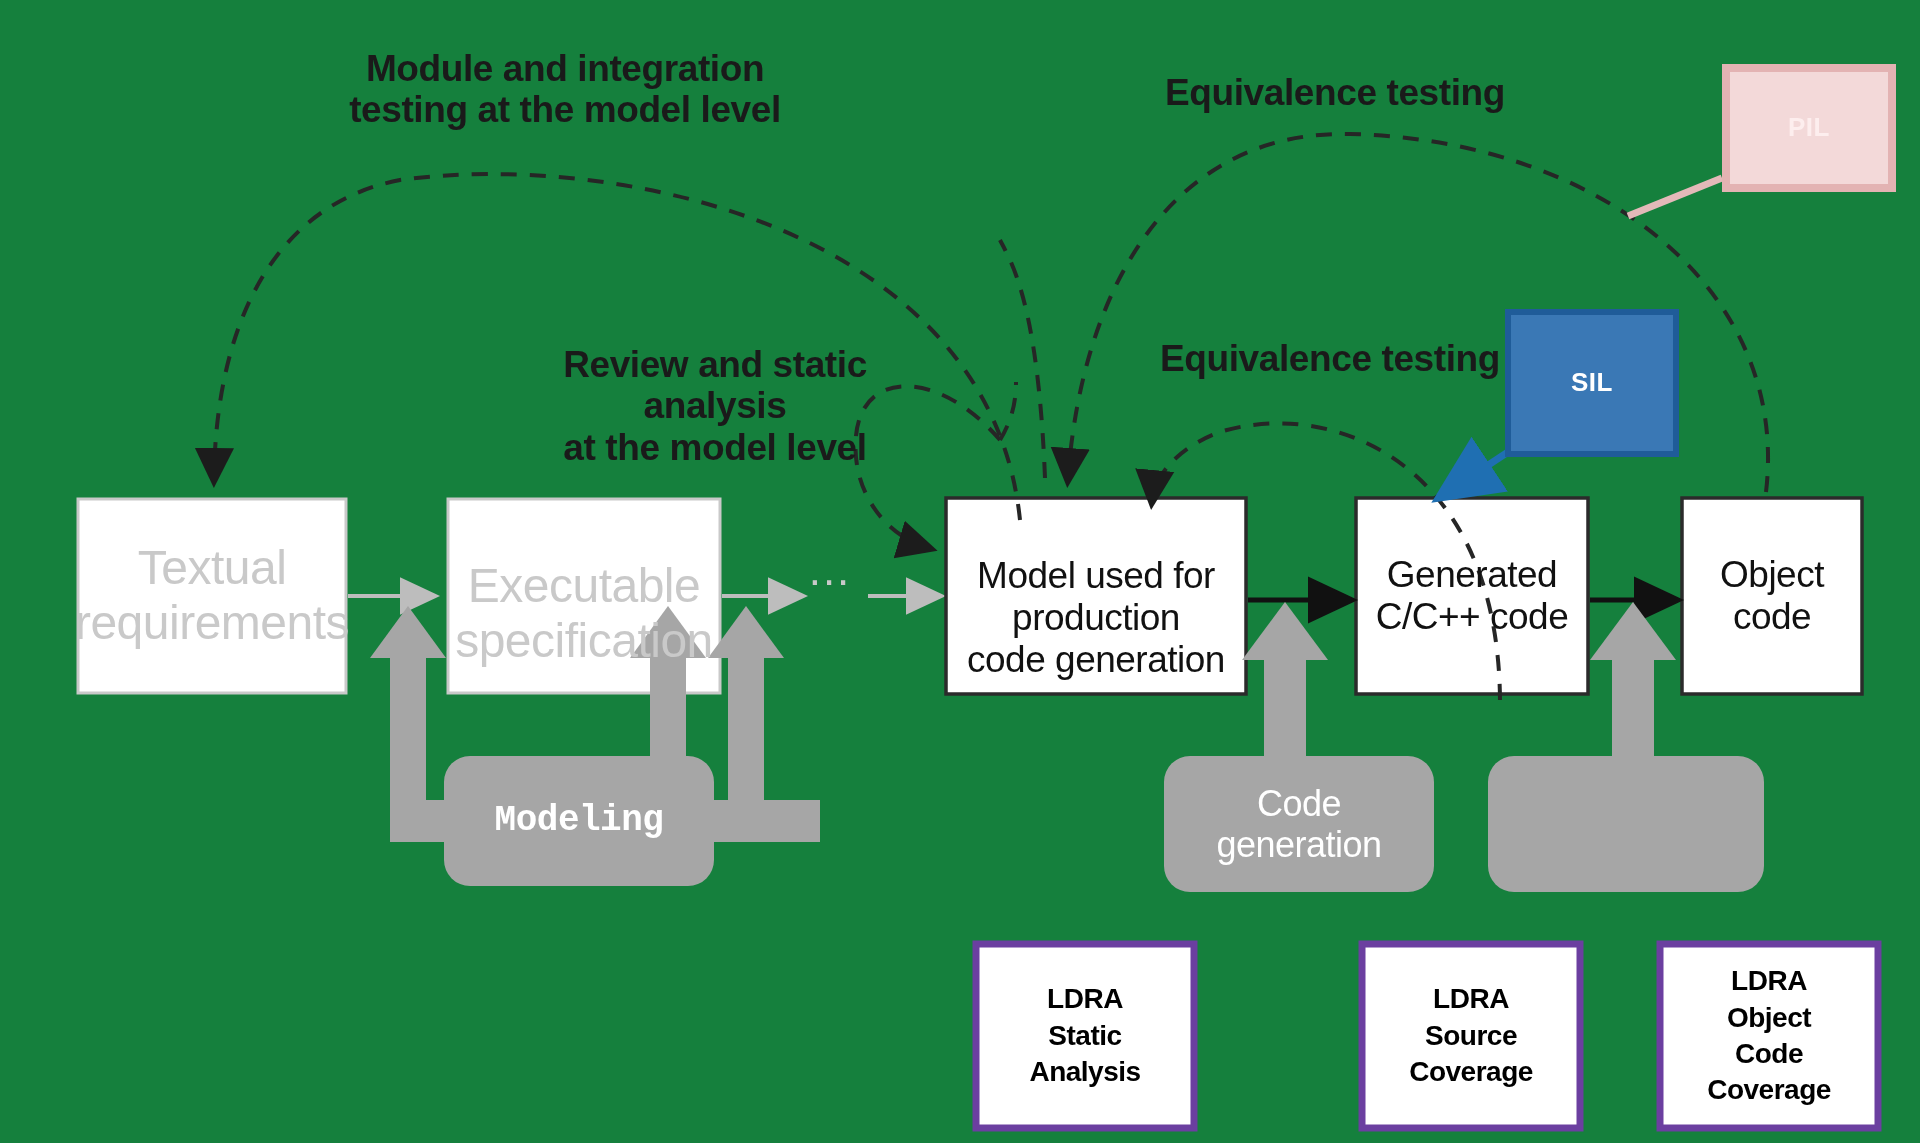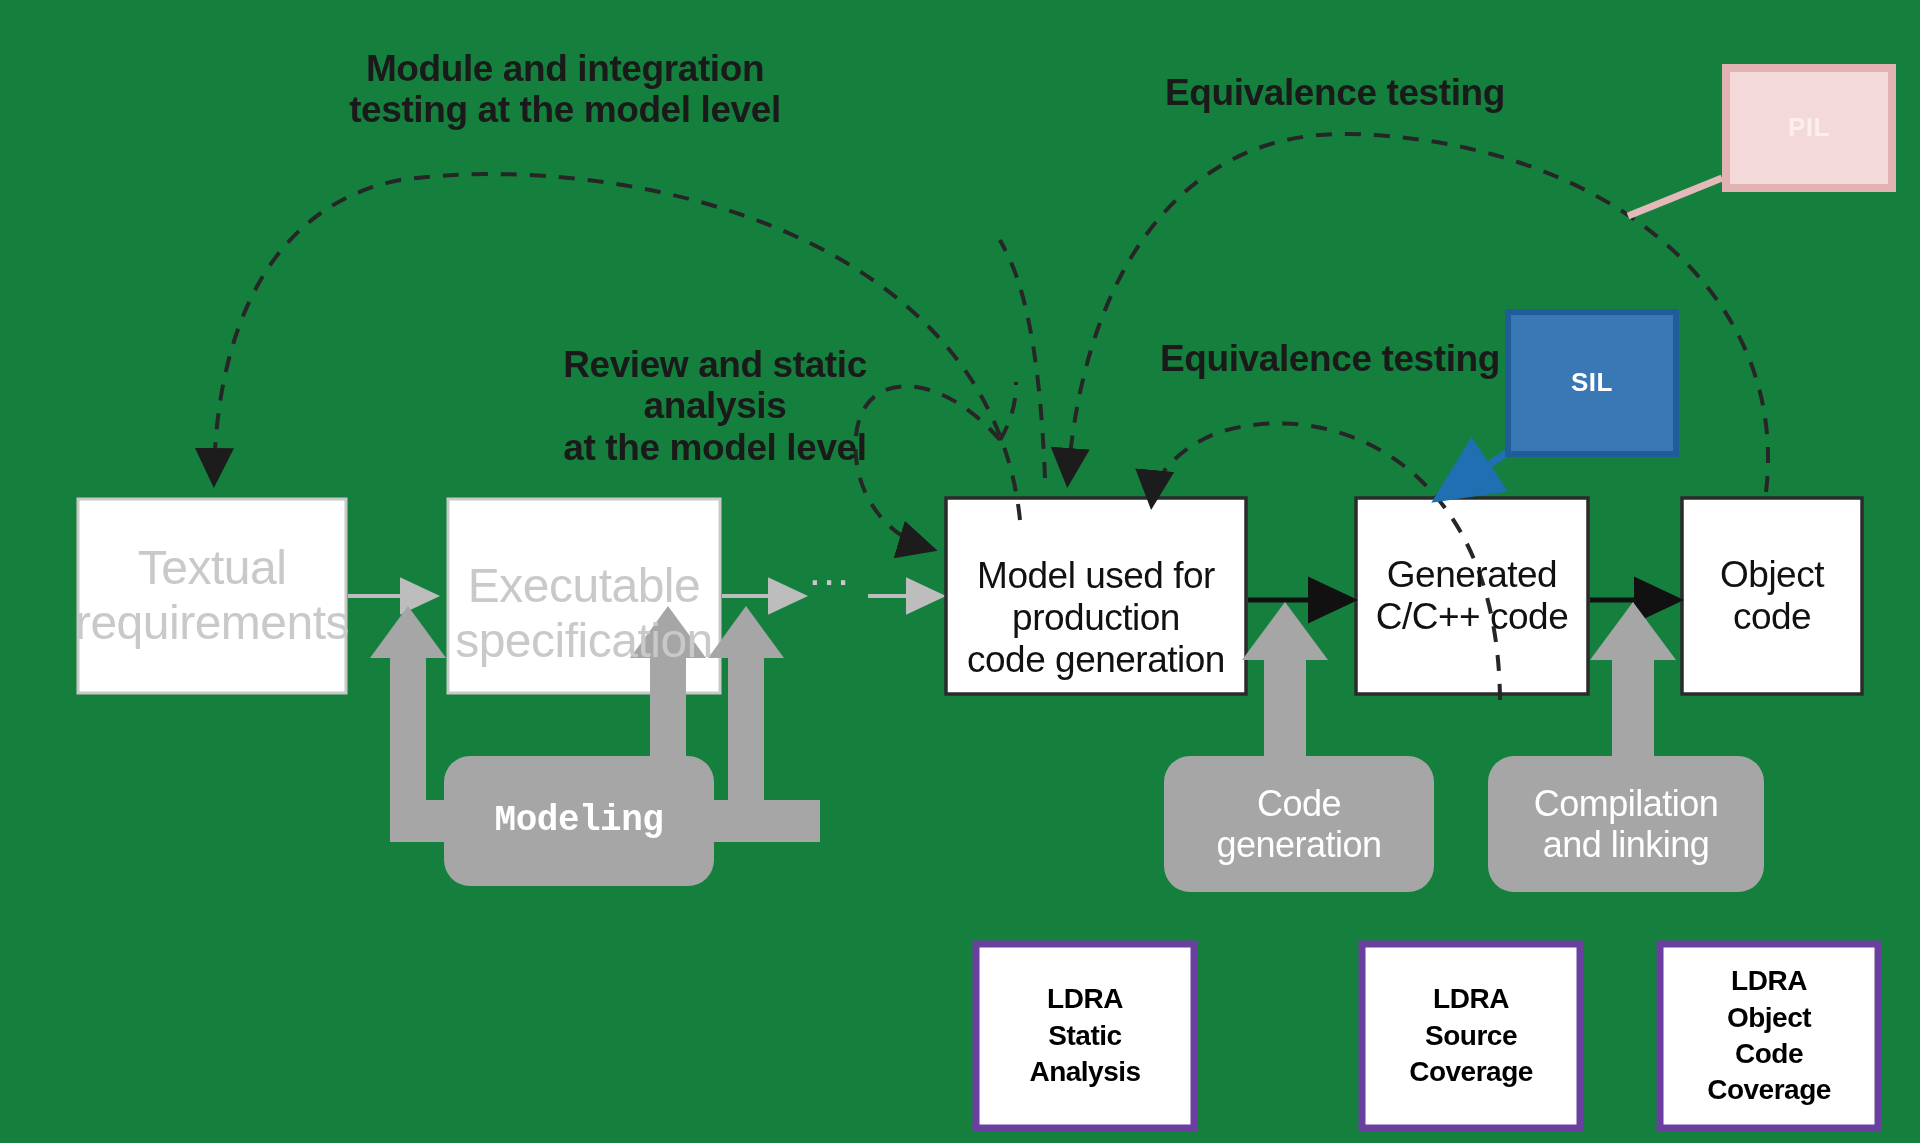--- a/index.html
+++ b/index.html
@@ -128,22 +128,20 @@
 production
 code generation</div>
   <div class="boxtxt main-txt" style="left:1356px;top:498px;width:232px;height:196px;">Generated
 C/C++ code</div>
   <div class="boxtxt main-txt" style="left:1682px;top:498px;width:180px;height:196px;">Object
 code</div>
 
   <div class="boxtxt mod-txt" style="left:444px;top:756px;width:270px;height:130px;">Modeling</div>
   <div class="boxtxt proc-txt" style="left:1164px;top:756px;width:270px;height:136px;">Code
 generation</div>
-  <div class="boxtxt proc-txt" style="left:1488px;top:756px;width:276px;height:136px;">Compilation
-and linking</div>
 
   <div class="boxtxt ldra-txt" style="left:976px;top:944px;width:218px;height:184px;">LDRA
 Static
 Analysis</div>
   <div class="boxtxt ldra-txt" style="left:1362px;top:944px;width:218px;height:184px;">LDRA
 Source
 Coverage</div>
   <div class="boxtxt ldra-txt" style="left:1660px;top:944px;width:218px;height:184px;">LDRA
 Object
 Code

